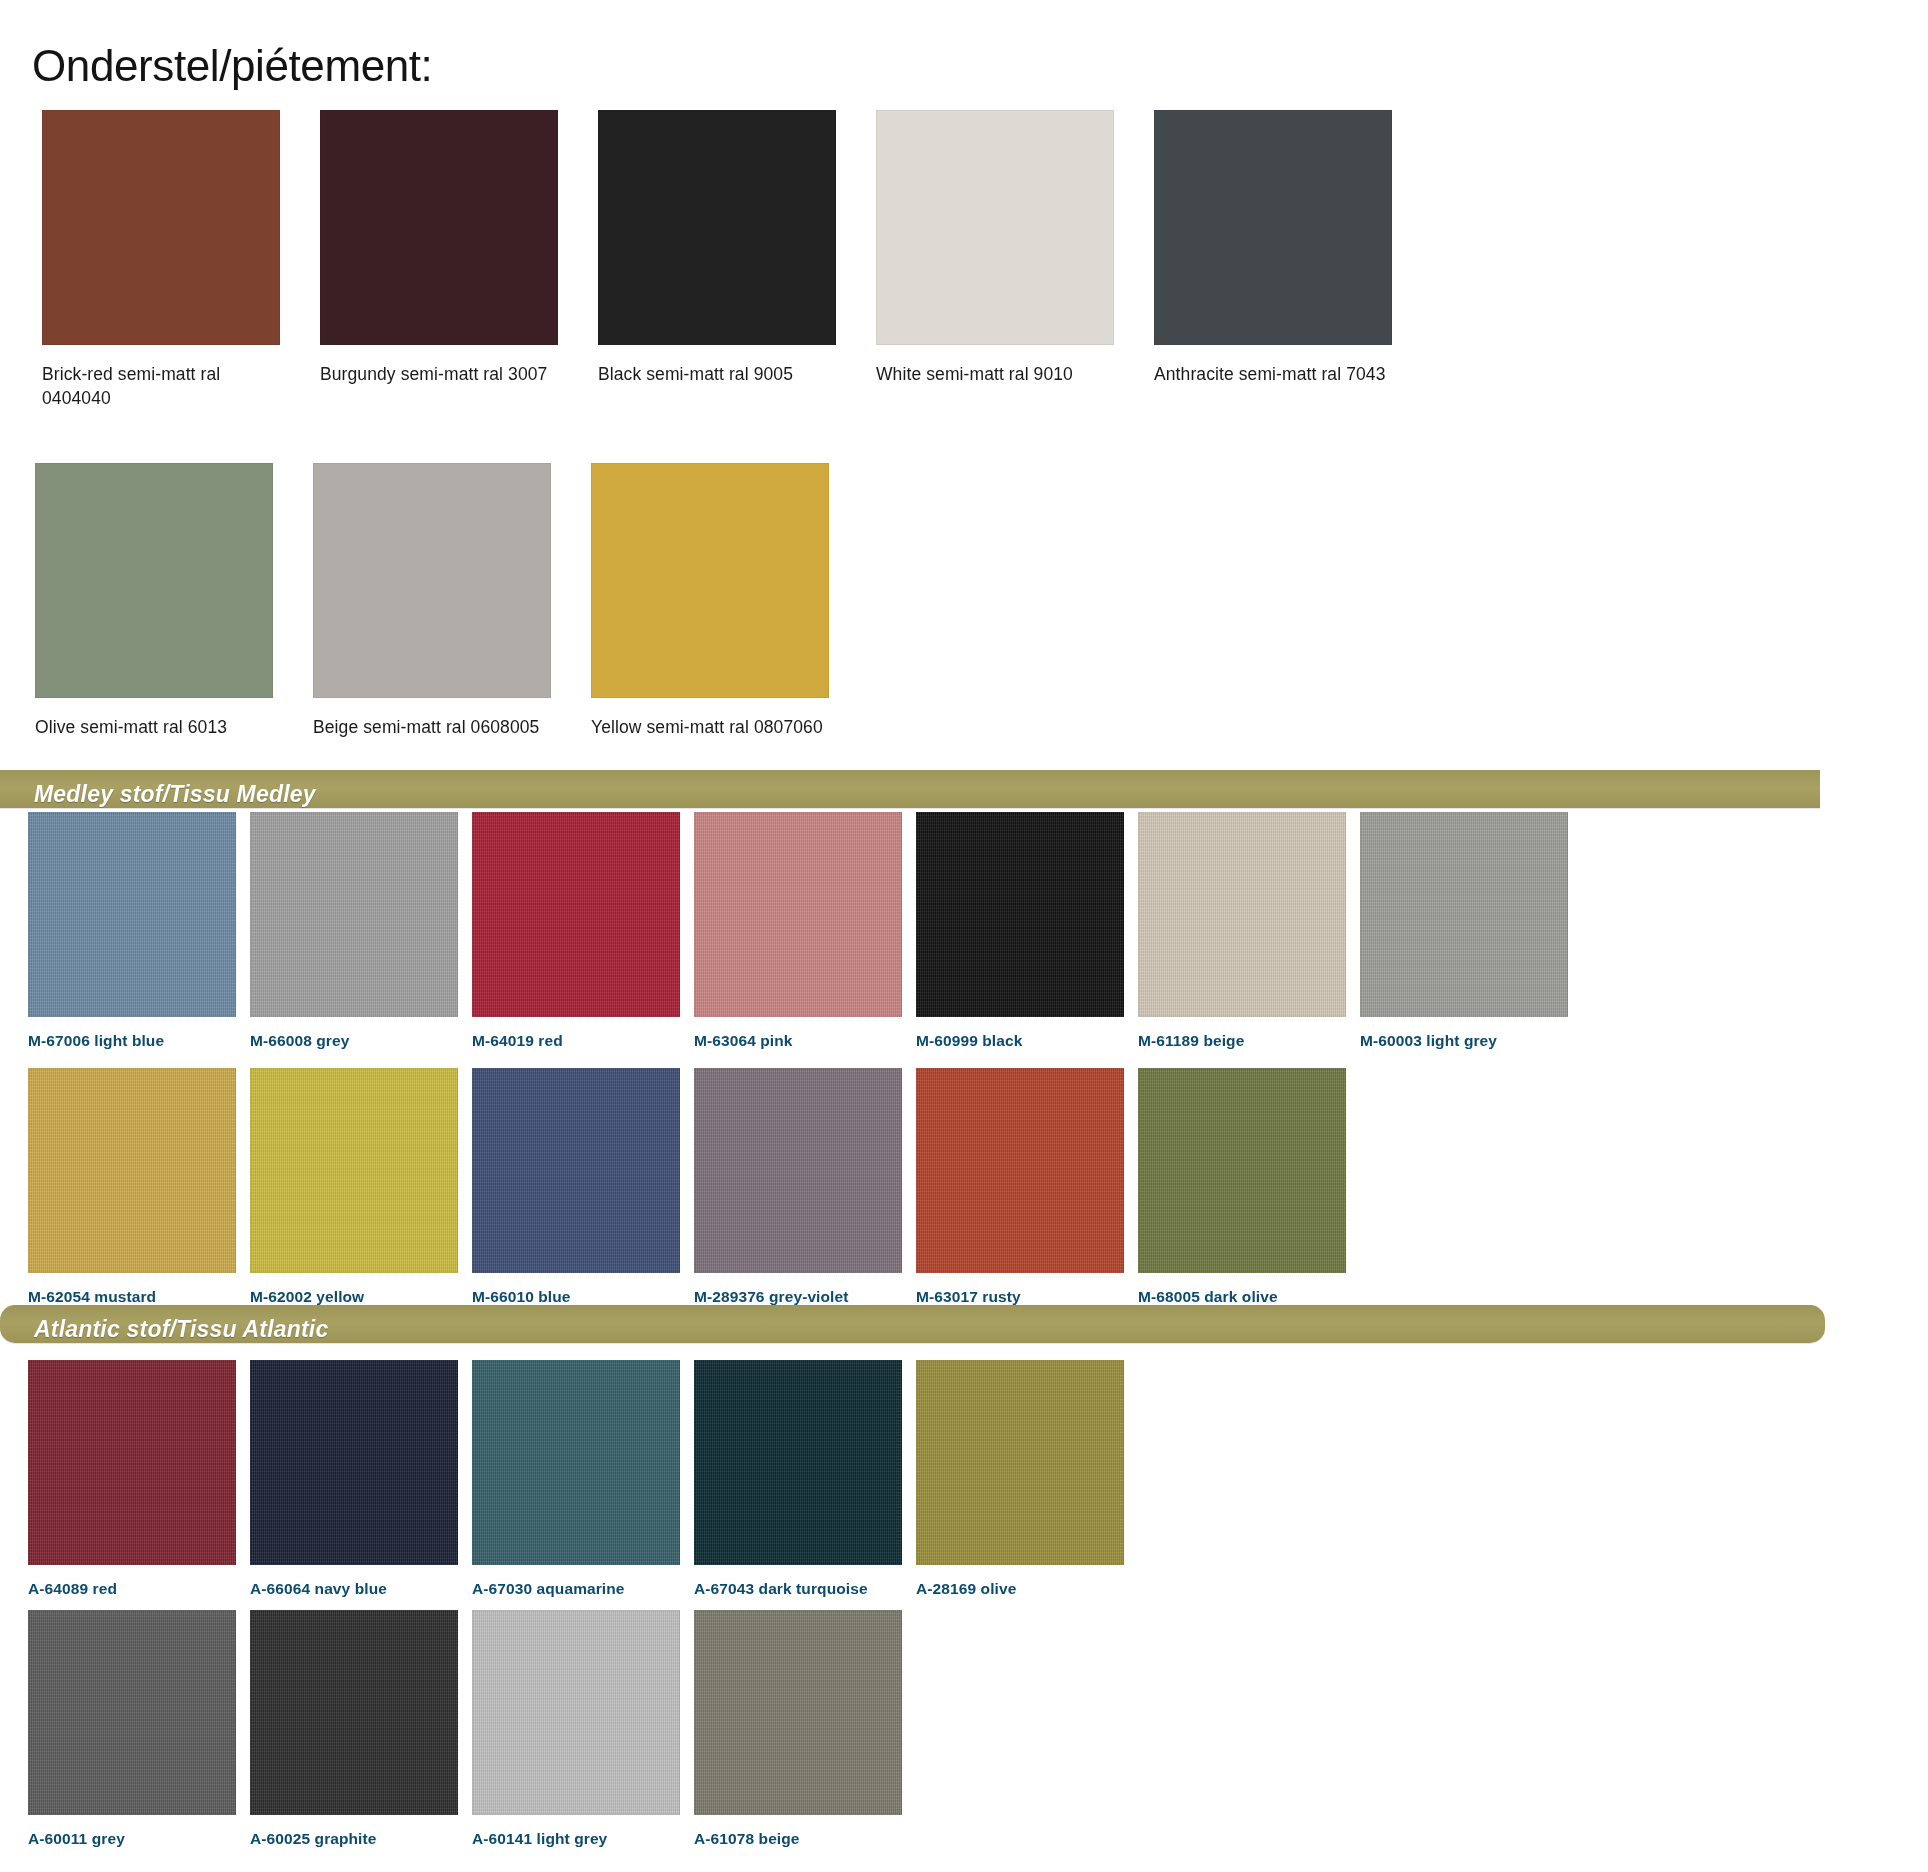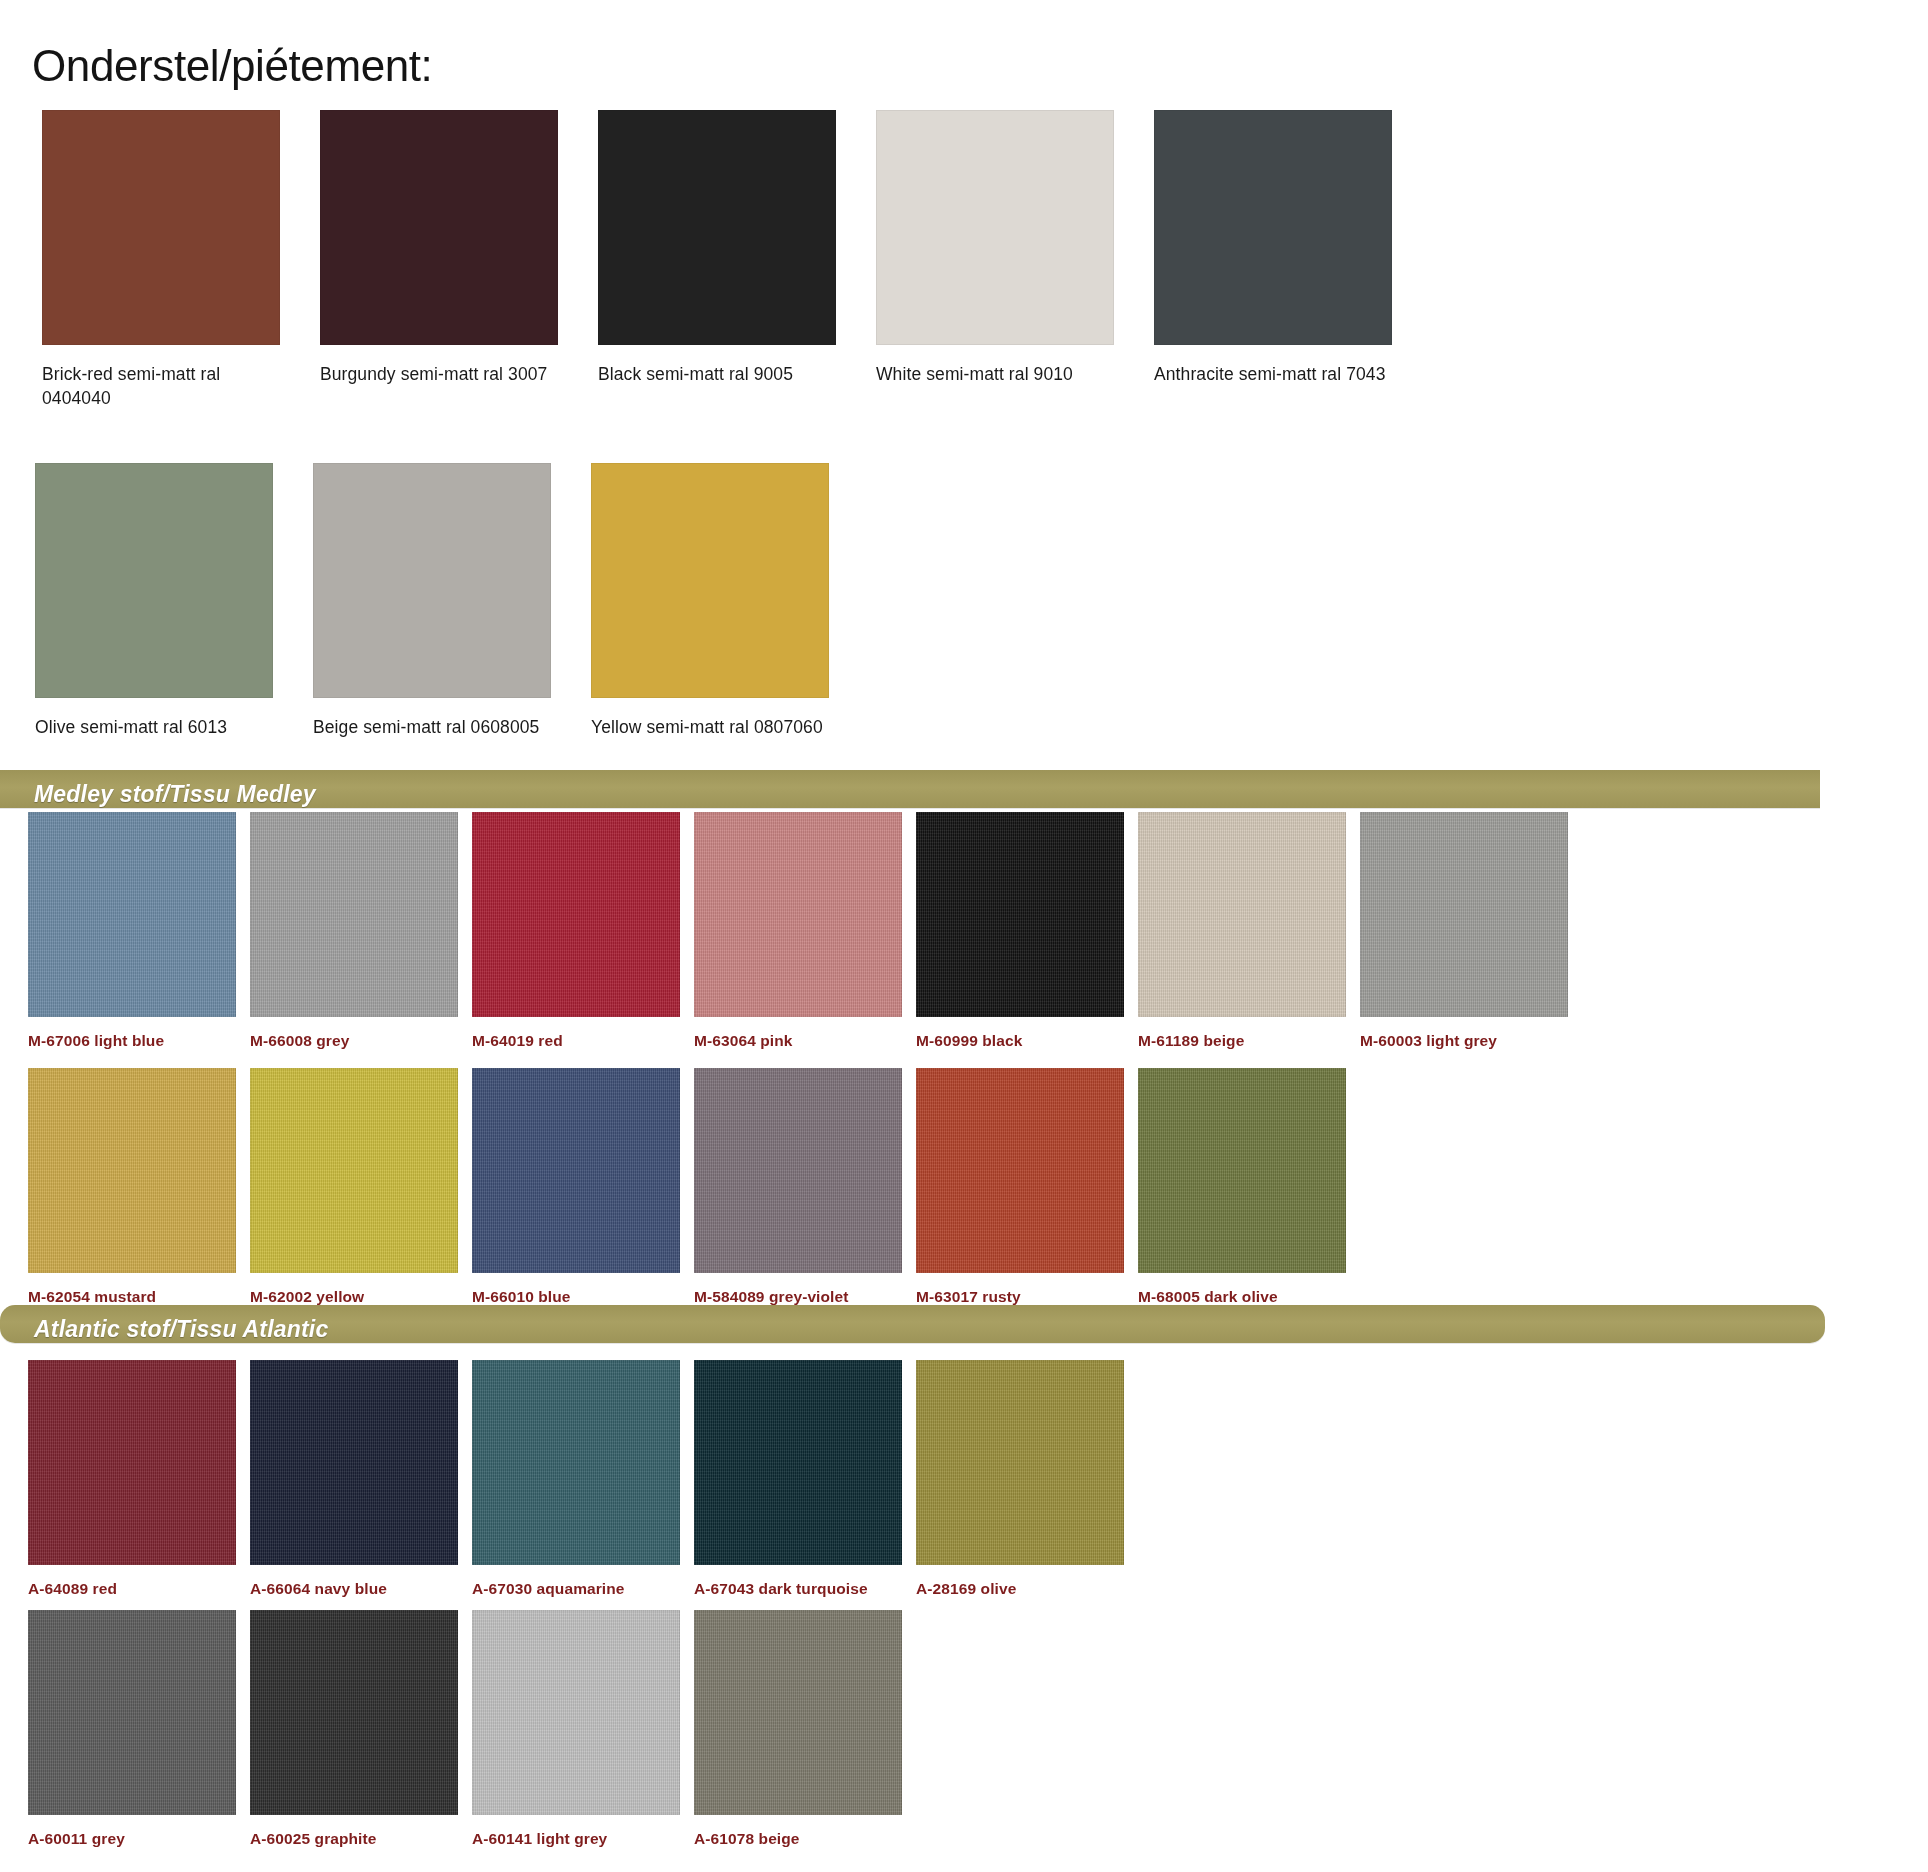--- a/index.html
+++ b/index.html
@@ -123,21 +123,21 @@
         rgba(0,0,0,0.05) 3px);
     opacity: 0.8;
     pointer-events: none;
   }
   .fab-label {
     width: 215px;
     margin-top: 14px;
     font-size: 15.5px;
     line-height: 1.3;
     font-weight: 700;
-    color: #7f1d1d;
+    color: #0c4a6e;
     letter-spacing: 0.1px;
   }
 </style>
 </head>
 <body>
 
 <div class="page">
 
   <h1 class="page-title">Onderstel/piétement:</h1>
 
@@ -222,21 +222,21 @@
       <div class="fab-cell">
         <div class="fab-chip" style="background: rgb(203, 188, 62);"></div>
         <div class="fab-label">M-62002 yellow</div>
       </div>
       <div class="fab-cell">
         <div class="fab-chip" style="background: rgb(62, 79, 117);"></div>
         <div class="fab-label">M-66010 blue</div>
       </div>
       <div class="fab-cell">
         <div class="fab-chip" style="background: rgb(125, 113, 121);"></div>
-        <div class="fab-label">M-584089 grey-violet</div>
+        <div class="fab-label">M-289376 grey-violet</div>
       </div>
       <div class="fab-cell">
         <div class="fab-chip" style="background: rgb(178, 67, 42);"></div>
         <div class="fab-label">M-63017 rusty</div>
       </div>
       <div class="fab-cell">
         <div class="fab-chip" style="background: rgb(111, 120, 64);"></div>
         <div class="fab-label">M-68005 dark olive</div>
       </div>
     </div>

